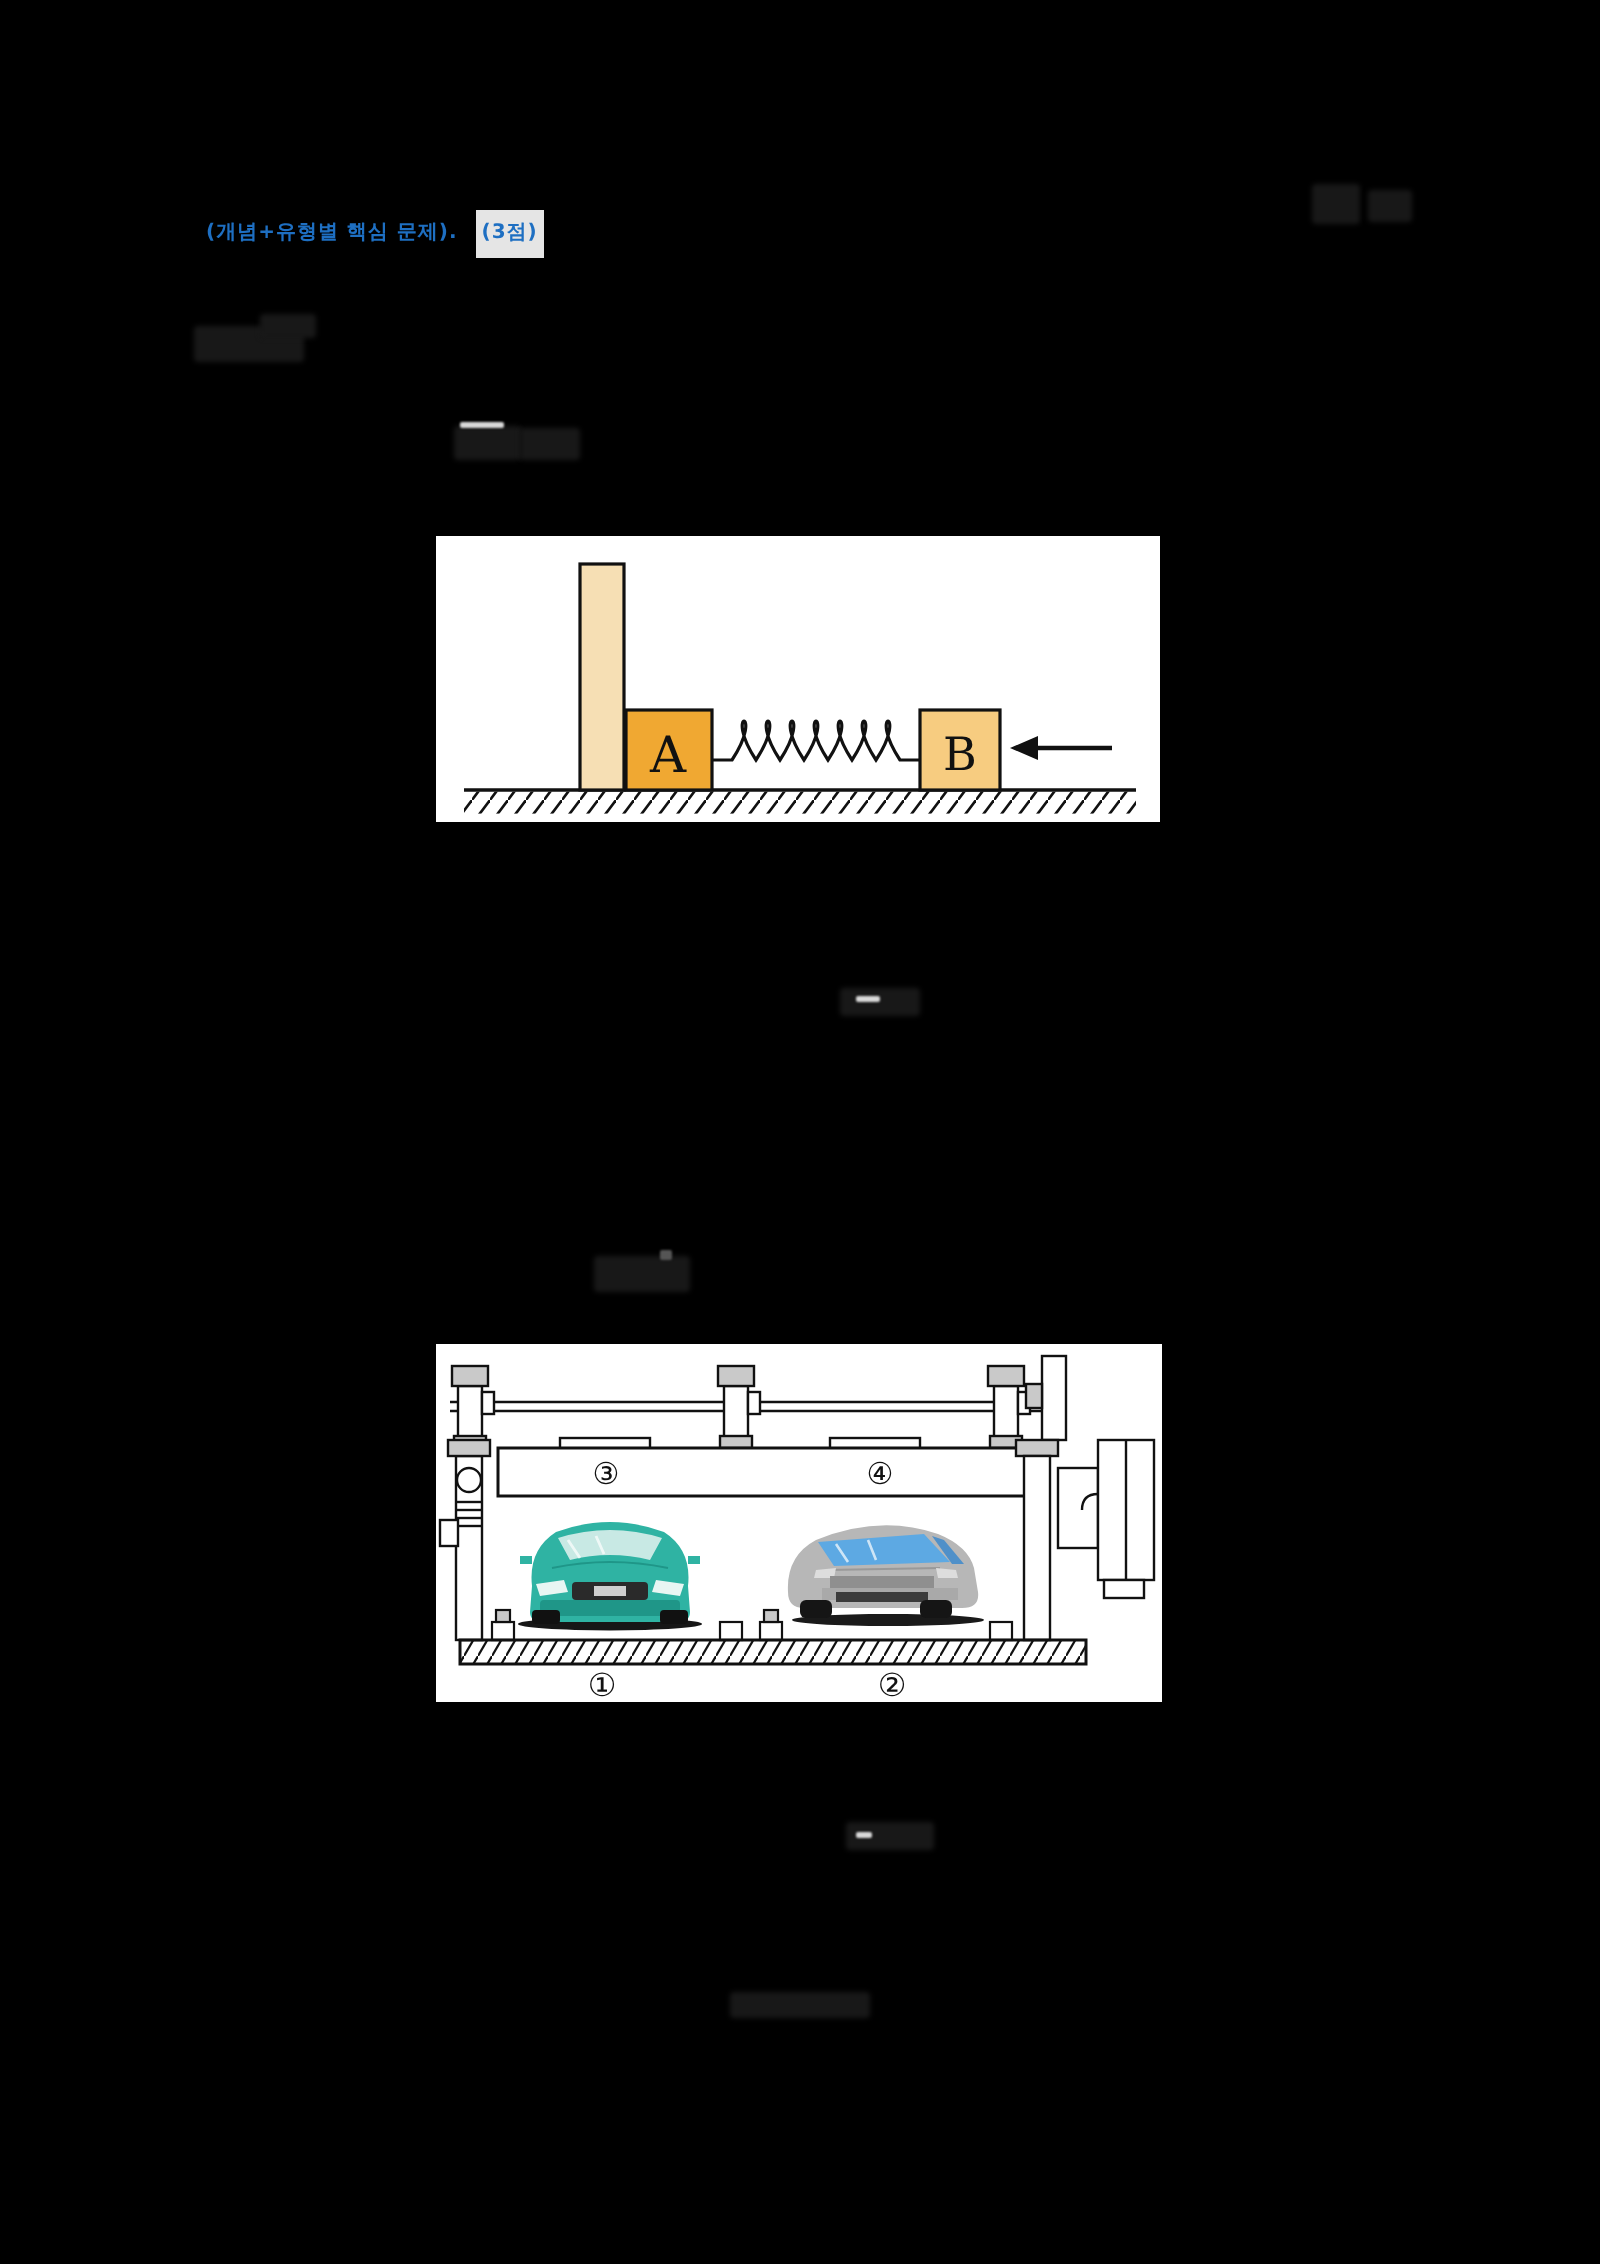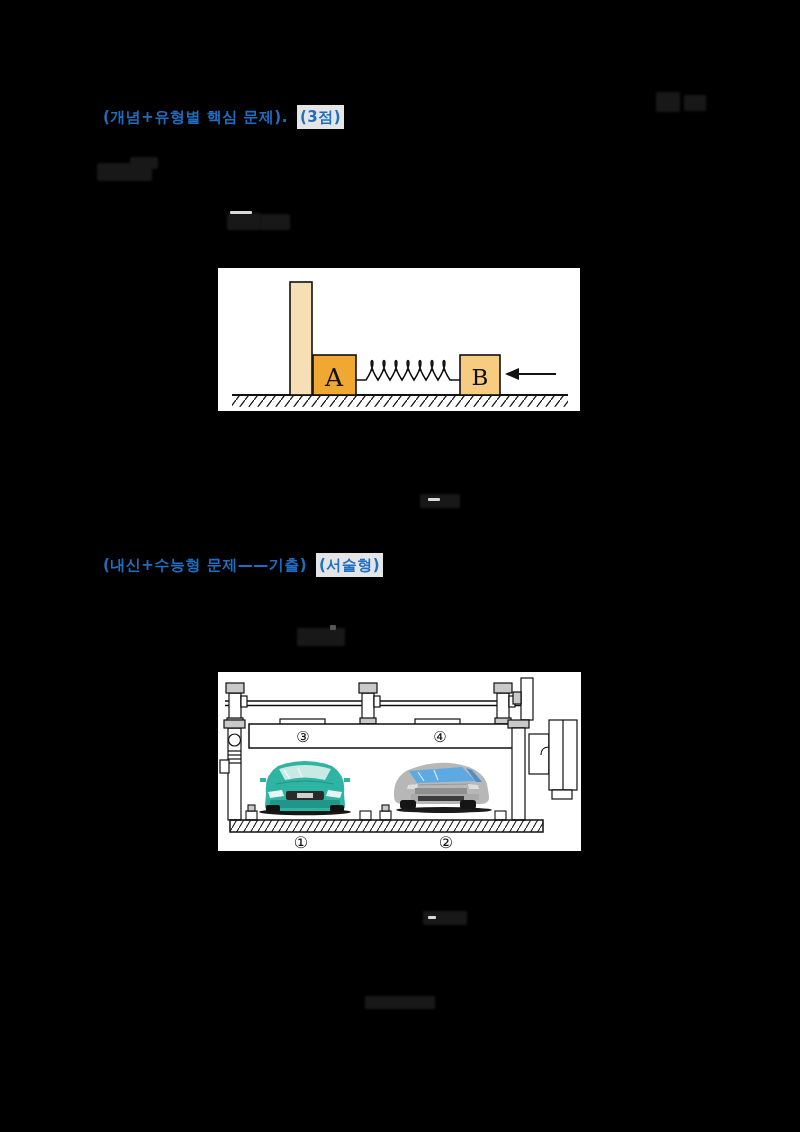--- a/index.html
+++ b/index.html
@@ -6,21 +6,21 @@
   body{
     width:800px;height:1132px;position:relative;
     background:#000;overflow:hidden;
     font-family:"DejaVu Sans","Liberation Sans",sans-serif;
   }
   .page{position:absolute;inset:0;}
 
   
   .hdr{
     position:absolute;display:flex;align-items:center;gap:9px;
-    color:#1e6fc2;font-weight:bold;font-size:15px;line-height:24px;
+    color:#1e6fc2;font-weight:bold;font-size:10px;line-height:24px;
     letter-spacing:.5px;white-space:nowrap;
   }
   #hdr1{left:103px;top:105px;}
   #hdr2{left:103px;top:553px;}
   .hdr .badge{background:#e5e5e5;padding:0 3px;color:#1e6fc2;}
 
   
   .ghost{position:absolute;background:#181818;border-radius:2px;filter:blur(1.2px);}
   .speck{position:absolute;background:#d9d9d9;border-radius:1px;filter:blur(.4px);}
   .speck.dim{background:#555;}
@@ -37,24 +37,20 @@
 </head>
 <body>
 
 <div class="page">
 
   <div class="hdr" id="hdr1">
     <span>(개념+유형별 핵심 문제).</span>
     <span class="badge">(3점)</span>
   </div>
 
-  <div class="hdr" id="hdr2">
-    <span>(내신+수능형 문제——기출)</span>
-    <span class="badge">(서술형)</span>
-  </div>
 
   <div class="ghost" style="left:656px;top:92px;width:24px;height:20px;"></div>
   <div class="ghost" style="left:684px;top:95px;width:22px;height:16px;"></div>
   <div class="ghost" style="left:97px;top:163px;width:55px;height:18px;"></div>
   <div class="ghost" style="left:130px;top:157px;width:28px;height:12px;"></div>
   <div class="ghost" style="left:227px;top:213px;width:34px;height:17px;"></div>
   <div class="speck" style="left:230px;top:211px;width:22px;height:3px;"></div>
   <div class="ghost" style="left:260px;top:214px;width:30px;height:16px;"></div>
   <div class="ghost" style="left:420px;top:494px;width:40px;height:14px;"></div>
   <div class="speck" style="left:428px;top:498px;width:12px;height:3px;"></div>

